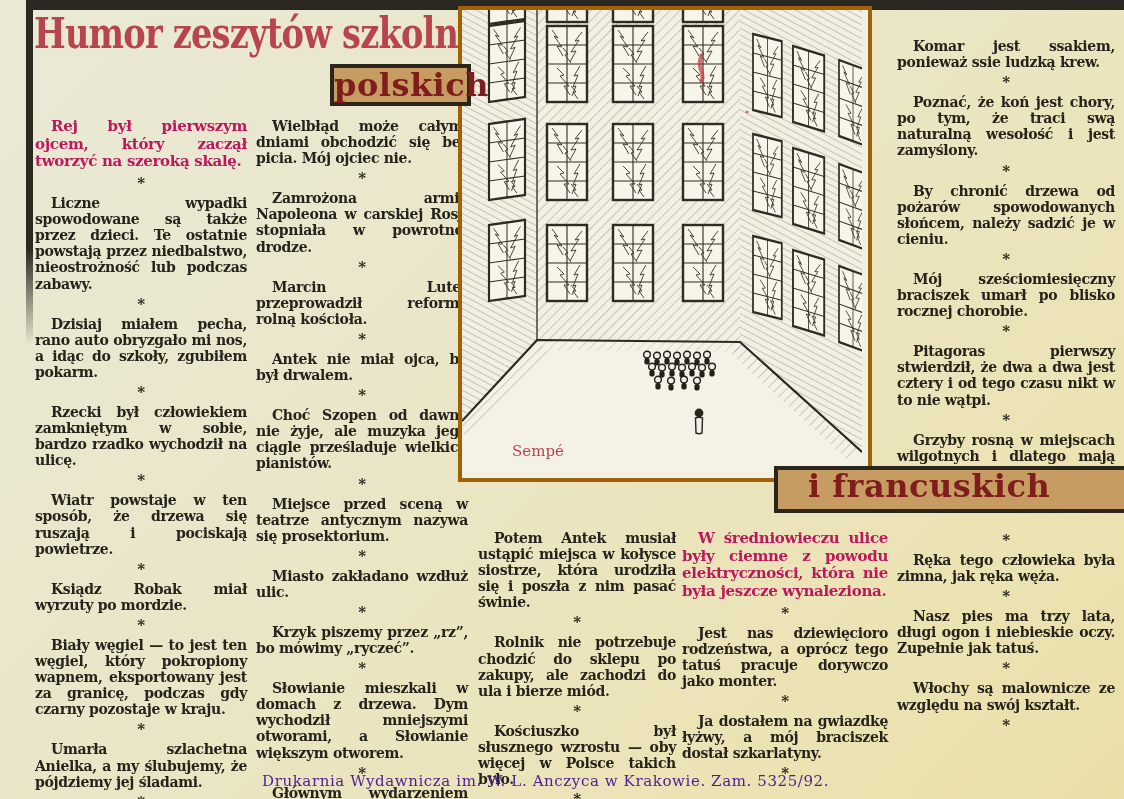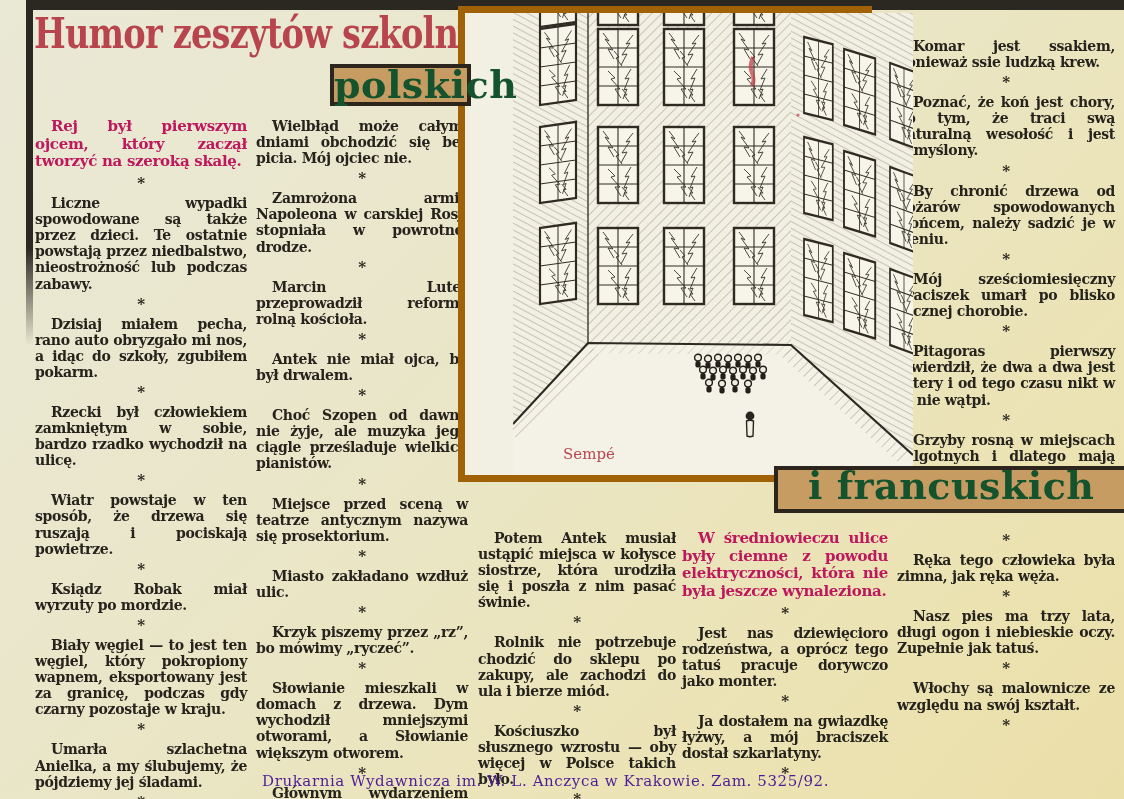--- a/index.html
+++ b/index.html
@@ -10,30 +10,30 @@
   }
   .topbar{position:absolute;left:26px;top:0;width:1098px;height:10px;background:#2b2822;}
   .leftedge{position:absolute;left:26px;top:0;width:7px;height:345px;
     background:linear-gradient(#2b2822 72%,rgba(43,40,34,0));}
   .title{
     position:absolute;left:34px;top:13px;margin:0;
     font-weight:bold;font-size:42px;line-height:1;color:#b8454e;
     transform:scaleX(.8);transform-origin:left top;letter-spacing:-1px;white-space:nowrap;
   }
   .banner{
-    position:absolute;background:#c79c62;border:4px solid #2b251c;color:#14532d;
-    font-weight:bold;font-size:38px;line-height:34px;box-sizing:border-box;z-index:6;
+    position:absolute;background:#c79c62;border:4px solid #2b251c;color:#7f1d1d;
+    font-weight:bold;font-size:32px;line-height:34px;box-sizing:border-box;z-index:6;
     letter-spacing:.5px;
   }
   .banner-pol{left:330px;top:64px;width:141px;height:42px;text-align:right;padding-right:9px;}
   .banner-fra{left:774px;top:466px;width:350px;height:47px;text-align:left;padding-left:30px;
     border-right:none;line-height:32px;}
   .illustration{
     position:absolute;left:458px;top:6px;width:414px;height:476px;
-    box-sizing:border-box;border:7px solid #a16207;background:#f2f0e3;z-index:2;padding-left:48px;
+    box-sizing:border-box;border:4px solid #a16207;background:#f2f0e3;z-index:2;
   }
   .col{
     position:absolute;color:#26231c;font-size:14px;font-weight:bold;line-height:1.15;
     text-align:justify;letter-spacing:-0.3px;
   }
   .col p.para{margin:0;text-indent:16px;}
   .lead{margin:0;text-indent:16px;color:#be185d;font-size:15px;line-height:1.18;}
   .sep{text-align:center;font-size:15px;line-height:1;margin:5px 0 4px;text-indent:0;}
   #col1{left:35px;top:118px;width:212px;}
   #col2{left:256px;top:118px;width:212px;}

